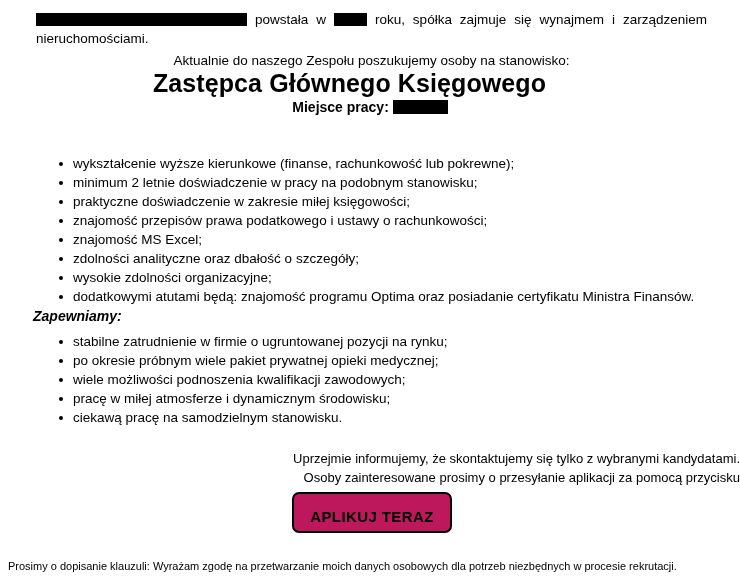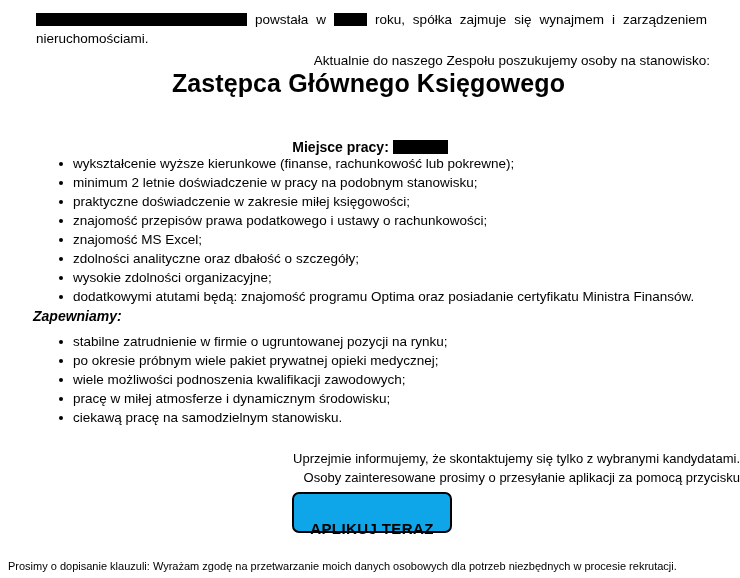--- a/index.html
+++ b/index.html
@@ -30,21 +30,21 @@
     top: 7px;
     width: 677px;
   }
   .intro-para {
     text-align: justify;
     font-size: 13.5px;
     line-height: 19px;
     margin: 3px;
   }
   .intro-para-2 {
-    text-align: right;
+    text-align: center;
     font-size: 13.5px;
     line-height: 19px;
     margin: 0;
   }
 
   
   .redact {
     display: inline-block;
     background: #000000;
     vertical-align: middle;
@@ -60,32 +60,30 @@
   .job-title {
     position: absolute;
     left: 0;
     top: 69px;
     width: 699px;
     text-align: center;
     font-size: 25px;
     font-weight: bold;
     letter-spacing: 0.1px;
     line-height: 29px;
-    margin-left: 19px;
   }
   .job-location {
     position: absolute;
     left: 0;
     top: 98px;
     width: 740px;
     text-align: center;
     font-size: 14px;
     font-weight: bold;
     line-height: 19px;
-    margin-top: 40px;
   }
 
   
   .section-heading {
     position: absolute;
     left: 33px;
     font-size: 14px;
     font-weight: bold;
     line-height: 18px;
   }
@@ -135,29 +133,29 @@
   
   .apply-button {
     position: absolute;
     left: 292px;
     top: 492px;
     width: 160px;
     height: 41px;
     box-sizing: border-box;
     border: 2px solid #000000;
     border-radius: 7px;
-    background: #0ea5e9;
+    background: #be185d;
     color: #000000;
     font-family: "Liberation Sans", sans-serif;
     font-size: 15px;
     font-weight: bold;
     letter-spacing: 0.4px;
     text-align: center;
     line-height: 37px;
-    padding: 16px;
+    padding: 4px;
     cursor: pointer;
   }
 
   
   .footer-clause {
     position: absolute;
     left: 8px;
     top: 559px;
     width: 724px;
     font-size: 11px;

